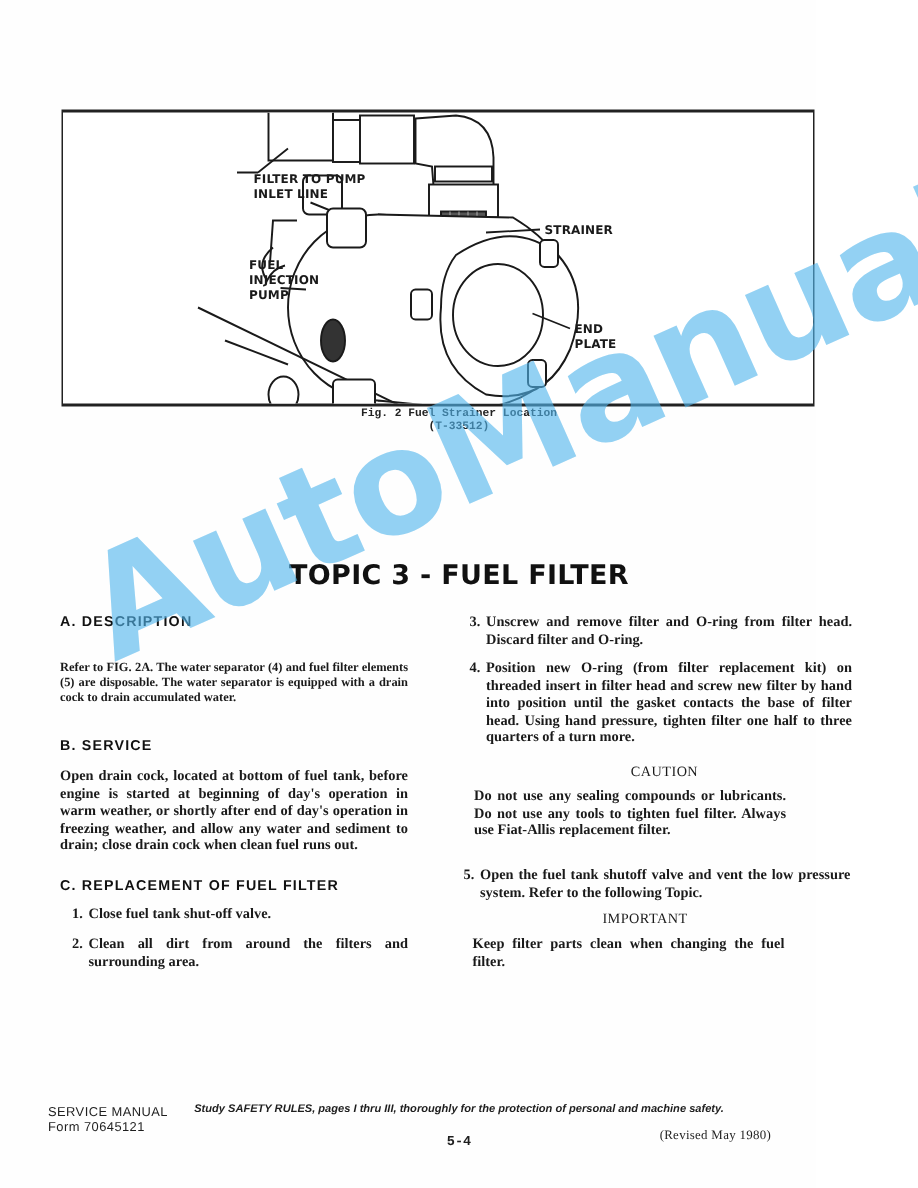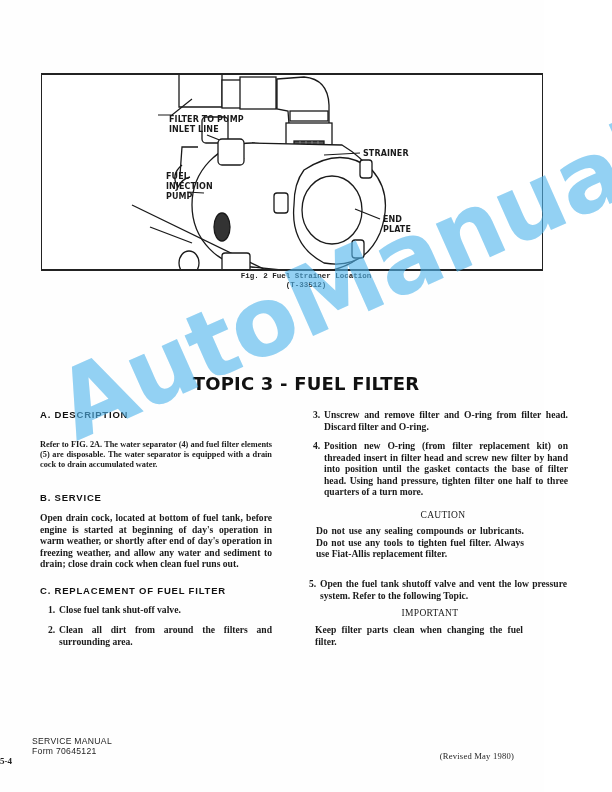--- a/index.html
+++ b/index.html
@@ -19,21 +19,21 @@
     .body-text { position: absolute; font-family: "Liberation Serif", serif; font-weight: bold; font-size: 9.6px; line-height: 11.6px; color: #1a1a1a; text-align: justify; }
     .small-text { font-size: 8.3px; line-height: 9.8px; }
     .step { position: absolute; font-family: "Liberation Serif", serif; font-weight: bold; font-size: 9.6px; line-height: 11.6px; color: #1a1a1a; text-align: justify; }
     .step .num { position: absolute; left: 0; top: 0; }
     .step .txt { display: block; margin-left: 11px; }
 
     .notice-head { position: absolute; font-family: "Liberation Serif", serif; font-size: 9.5px; color: #1a1a1a; text-align: center; letter-spacing: 0.3px; }
 
     .safety-note { position: absolute; left: 0; width: 612px; top: 734px; text-align: center; font-family: "Liberation Sans", sans-serif; font-style: italic; font-weight: bold; font-size: 7.4px; color: #1e1e1e; }
     .footer-left { position: absolute; left: 32px; top: 713px; font-family: Liberation Sans, sans-serif; font-size: 8.6px; line-height: 9.5px; color: #1e1e1e; letter-spacing: 0.3px; margin-top: 24px; }
-    .footer-center { position: absolute; left: 0; width: 612px; top: 756px; text-align: left; font-family: Liberation Serif, serif; font-weight: bold; font-size: 9px; color: #1e1e1e; }
+    .footer-center { position: absolute; left: 0; width: 612px; top: 756px; text-align: center; font-family: Liberation Mono, monospace; font-weight: bold; font-size: 9px; color: #1e1e1e; }
     .footer-right { position: absolute; right: 30px; top: 751px; font-family: "Liberation Serif", serif; font-size: 8.6px; color: #1e1e1e; letter-spacing: 0.2px; margin-left: 25px; }
 
     .watermark { position: absolute; left: 40px; top: 360px; font-family: "DejaVu Sans", sans-serif; font-weight: bold; font-size: 96px; color: rgba(80, 180, 235, 0.62); transform: rotate(-24deg); transform-origin: 0 0; white-space: nowrap; letter-spacing: -1px; pointer-events: none; }
   </style>
 </head>
 <body>
 
 <div class="page">
 
   <div class="figure-box">
@@ -139,19 +139,20 @@
   <div class="step" style="left:309px; top:578px; width:258px;">
     <span class="num">5.</span>
     <span class="txt">Open the fuel tank shutoff valve and vent the low pressure system. Refer to the following Topic.</span>
   </div>
 
   <div class="notice-head" style="left:305px; width:250px; top:608px;">IMPORTANT</div>
   <div class="body-text" style="left:315px; top:624px; width:208px;">Keep filter parts clean when changing the fuel filter.</div>
 
   <div class="watermark">AutoManual</div>
 
+  <div class="safety-note">Study SAFETY RULES, pages I thru III, thoroughly for the protection of personal and machine safety.</div>
   <div class="footer-left">
     <div>SERVICE MANUAL</div>
     <div>Form 70645121</div>
   </div>
   <div class="footer-center">5-4</div>
   <div class="footer-right">(Revised May 1980)</div>
 </div>
 
 </body></html>

